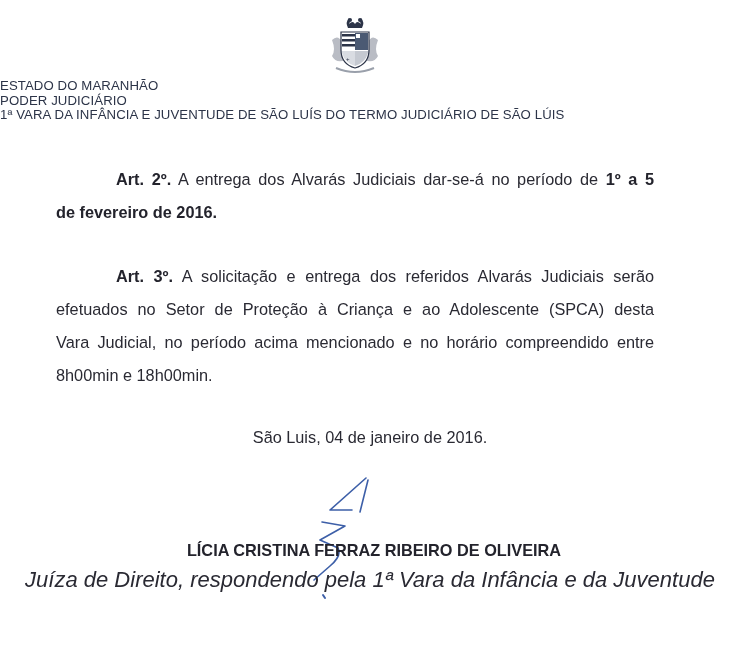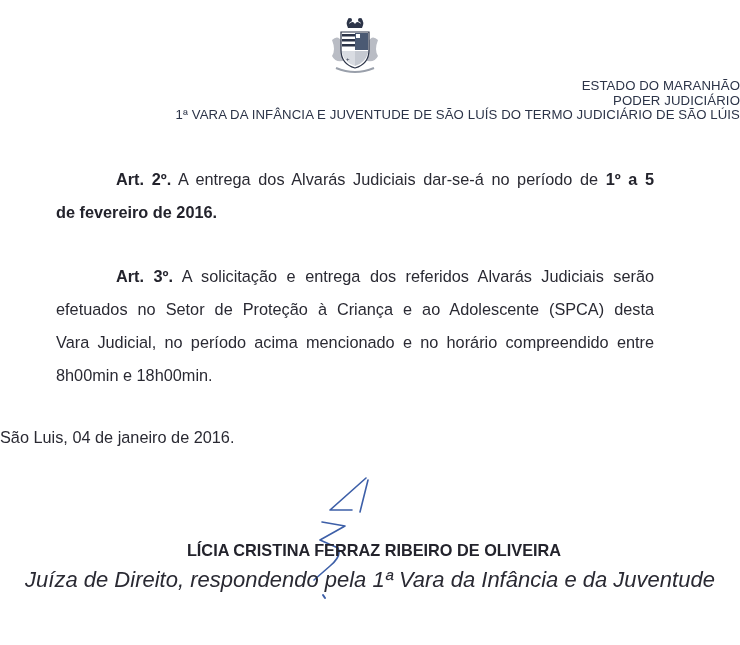--- a/index.html
+++ b/index.html
@@ -1,28 +1,28 @@
 <!DOCTYPE html>
 <html><head>
 <meta charset="utf-8">
 <style>
   html, body { margin: 0; padding: 0; background: #ffffff; }
   body { width: 740px; height: 645px; position: relative; overflow: hidden;
          font-family: "Liberation Sans", sans-serif; color: #2a2a33; }
   .crest { position: absolute; left: 328px; top: 14px; width: 54px; height: 60px; }
-  .header { position: absolute; top: 79px; left: 0; width: 740px; text-align: right;
+  .header { position: absolute; top: 79px; left: 0; width: 740px; text-align: left;
             color: #2c3448; font-size: 13.2px; line-height: 14.6px; letter-spacing: 0.1px; }
   .header div { white-space: nowrap; }
   .para { position: absolute; left: 56px; width: 598px; font-size: 16.3px; line-height: 33px;
           color: #2a2a33; text-align: justify; }
   .para .b { font-weight: bold; color: #23232c; }
   .indent { display: inline-block; width: 60px; }
   .line { display: block; white-space: nowrap; text-align-last: justify; }
   .line.last { text-align-last: left; }
-  .date { position: absolute; top: 428px; left: 0; width: 740px; text-align: left;
+  .date { position: absolute; top: 428px; left: 0; width: 740px; text-align: center;
           font-size: 16.3px; color: #2a2a33; }
   .signame { position: absolute; top: 541px; left: 0; width: 740px; text-align: center;
              font-size: 16.3px; font-weight: bold; color: #23232c; padding-left: 8px; box-sizing: border-box; }
   .sigrole { position: absolute; top: 567px; left: 0; width: 740px; text-align: center;
              font-size: 22px; font-style: italic; color: #2a2a33; padding-left: 0; box-sizing: border-box; }
   .signature { position: absolute; left: 290px; top: 470px; width: 90px; height: 130px; }
 </style>
 </head>
 <body>
 

